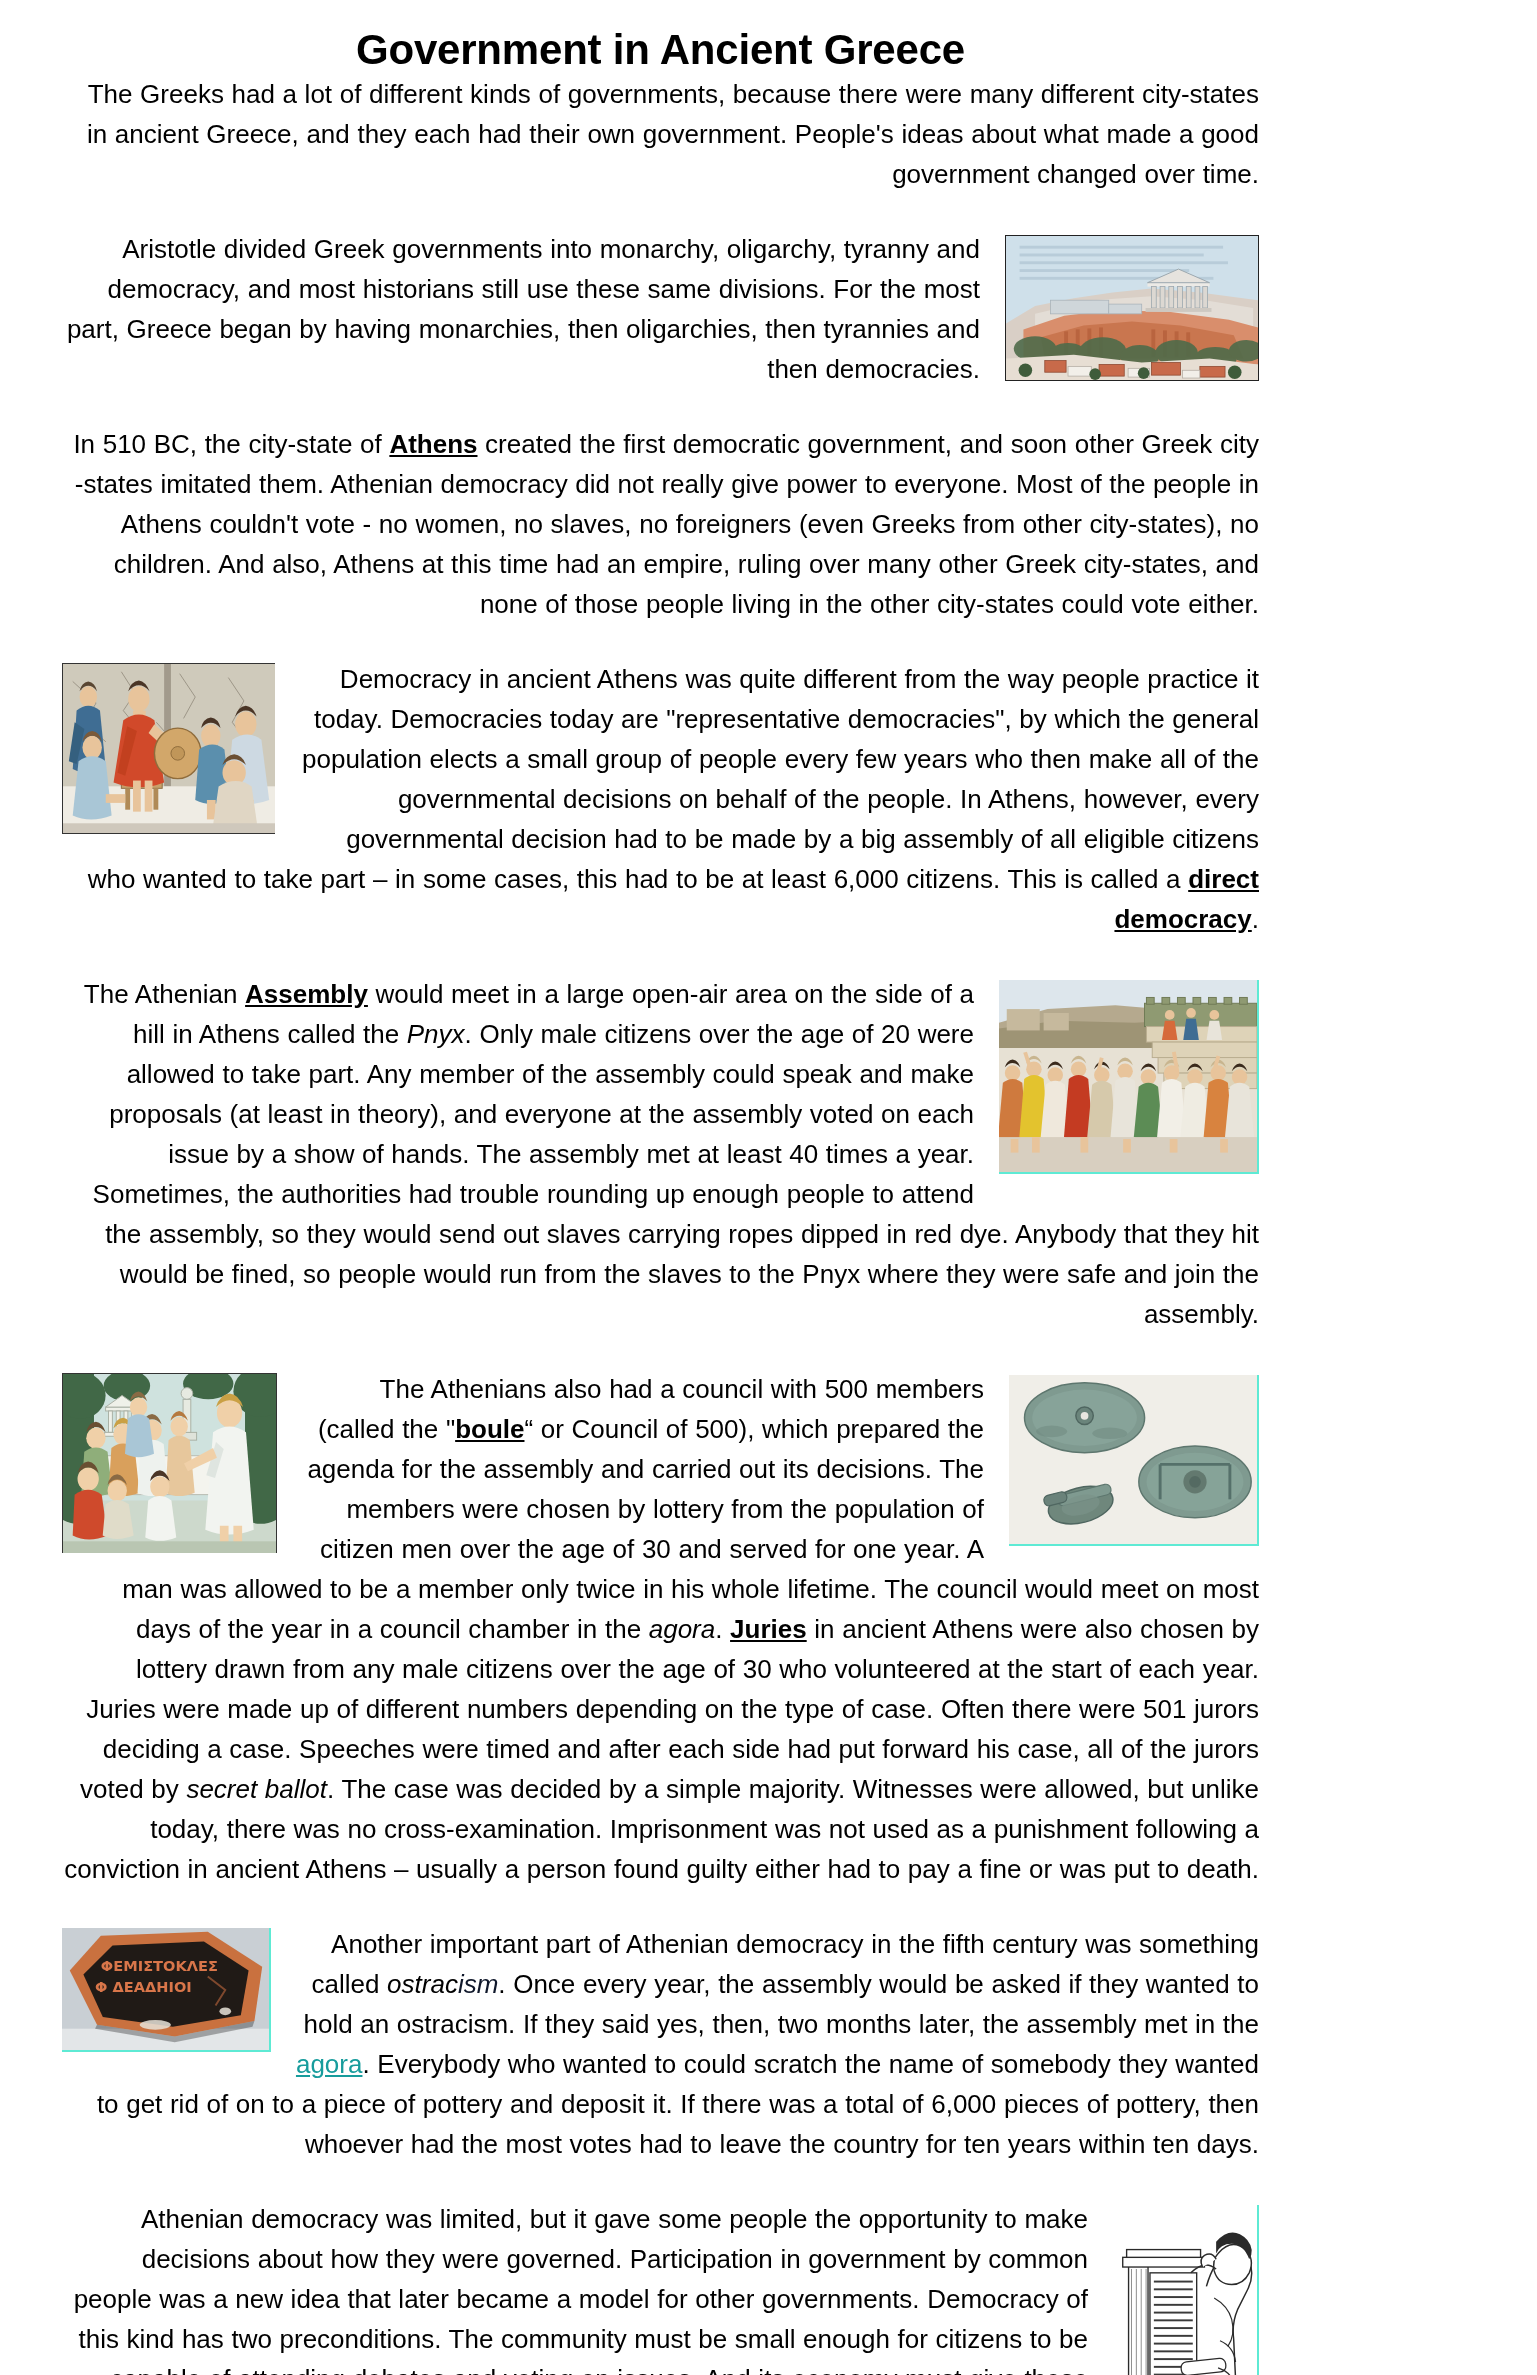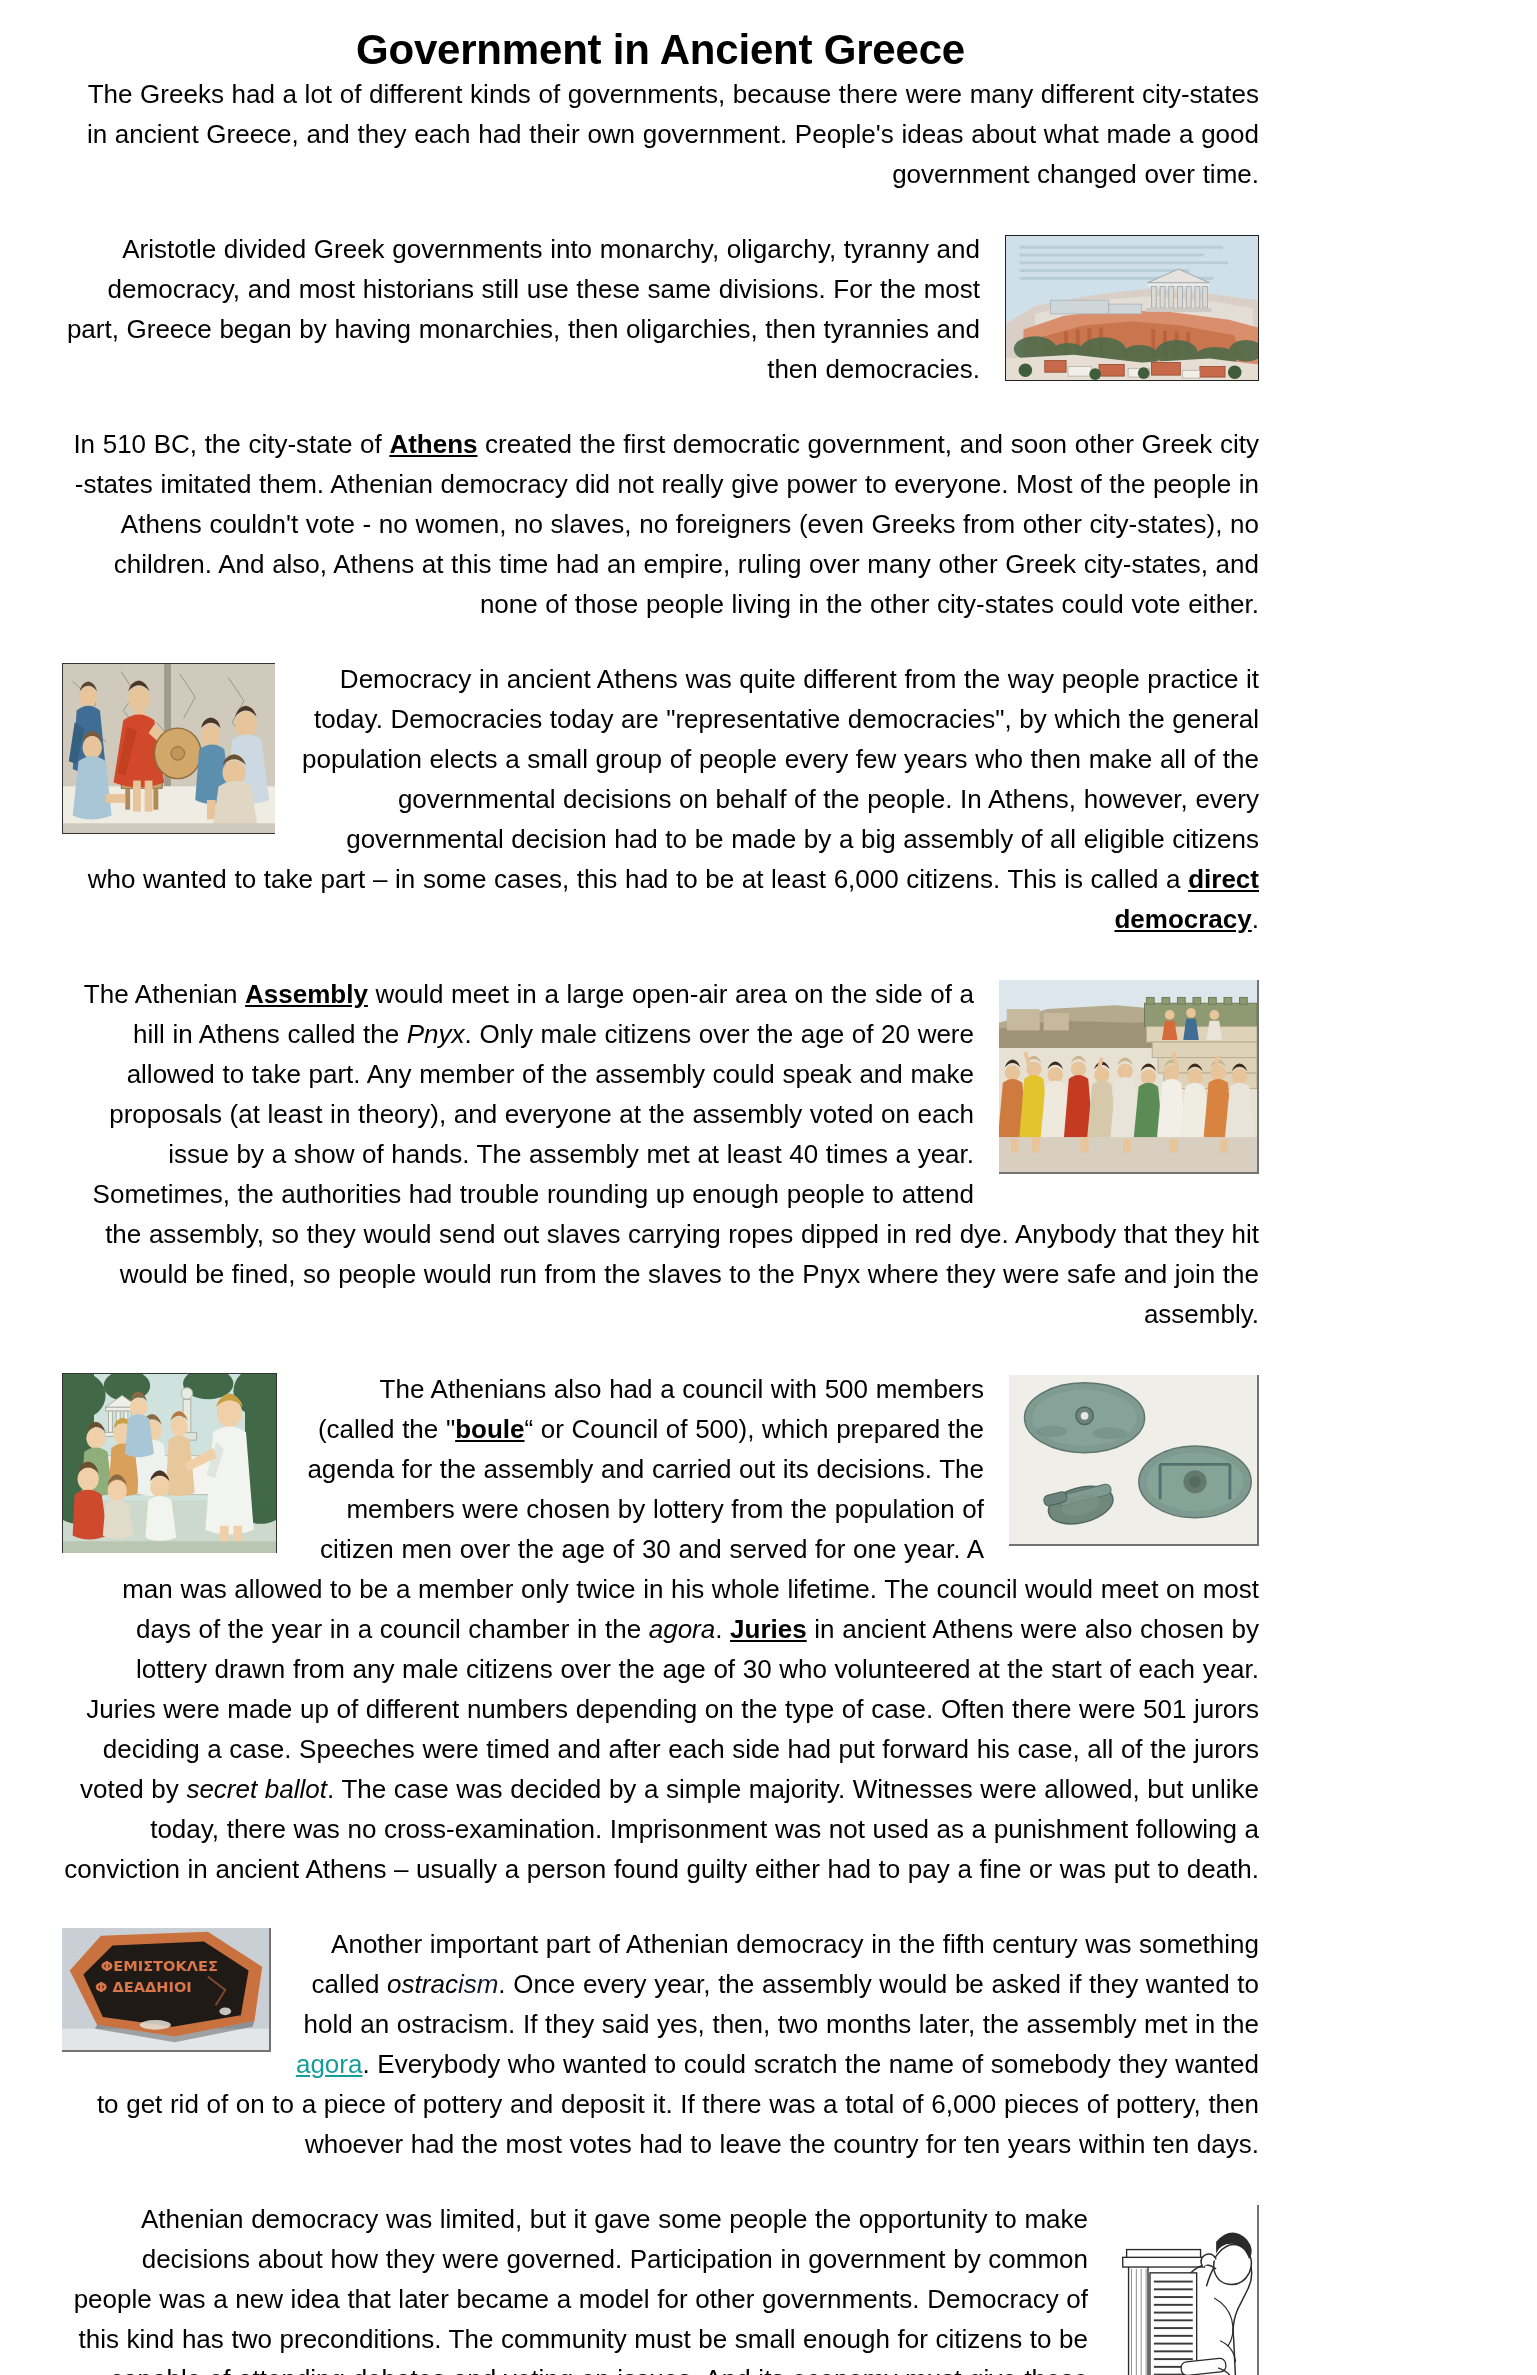--- a/index.html
+++ b/index.html
@@ -51,21 +51,21 @@
   span.tlink-i {
     color: #000000;
     font-style: italic;
   }
   span.blk-i { color: #0f172a; font-style: italic; }
 
   
   .fig {
     display: block;
     box-sizing: border-box;
-    background: #737373;
+    background: #5eead4;
   }
   .fig-right {
     float: right;
     margin: 5.8px 0 5.8px 25px;
   }
   .fig-left {
     float: left;
     margin: 3.9px 21.3px 3.9px 0;
   }
   .fig svg { display: block; }

